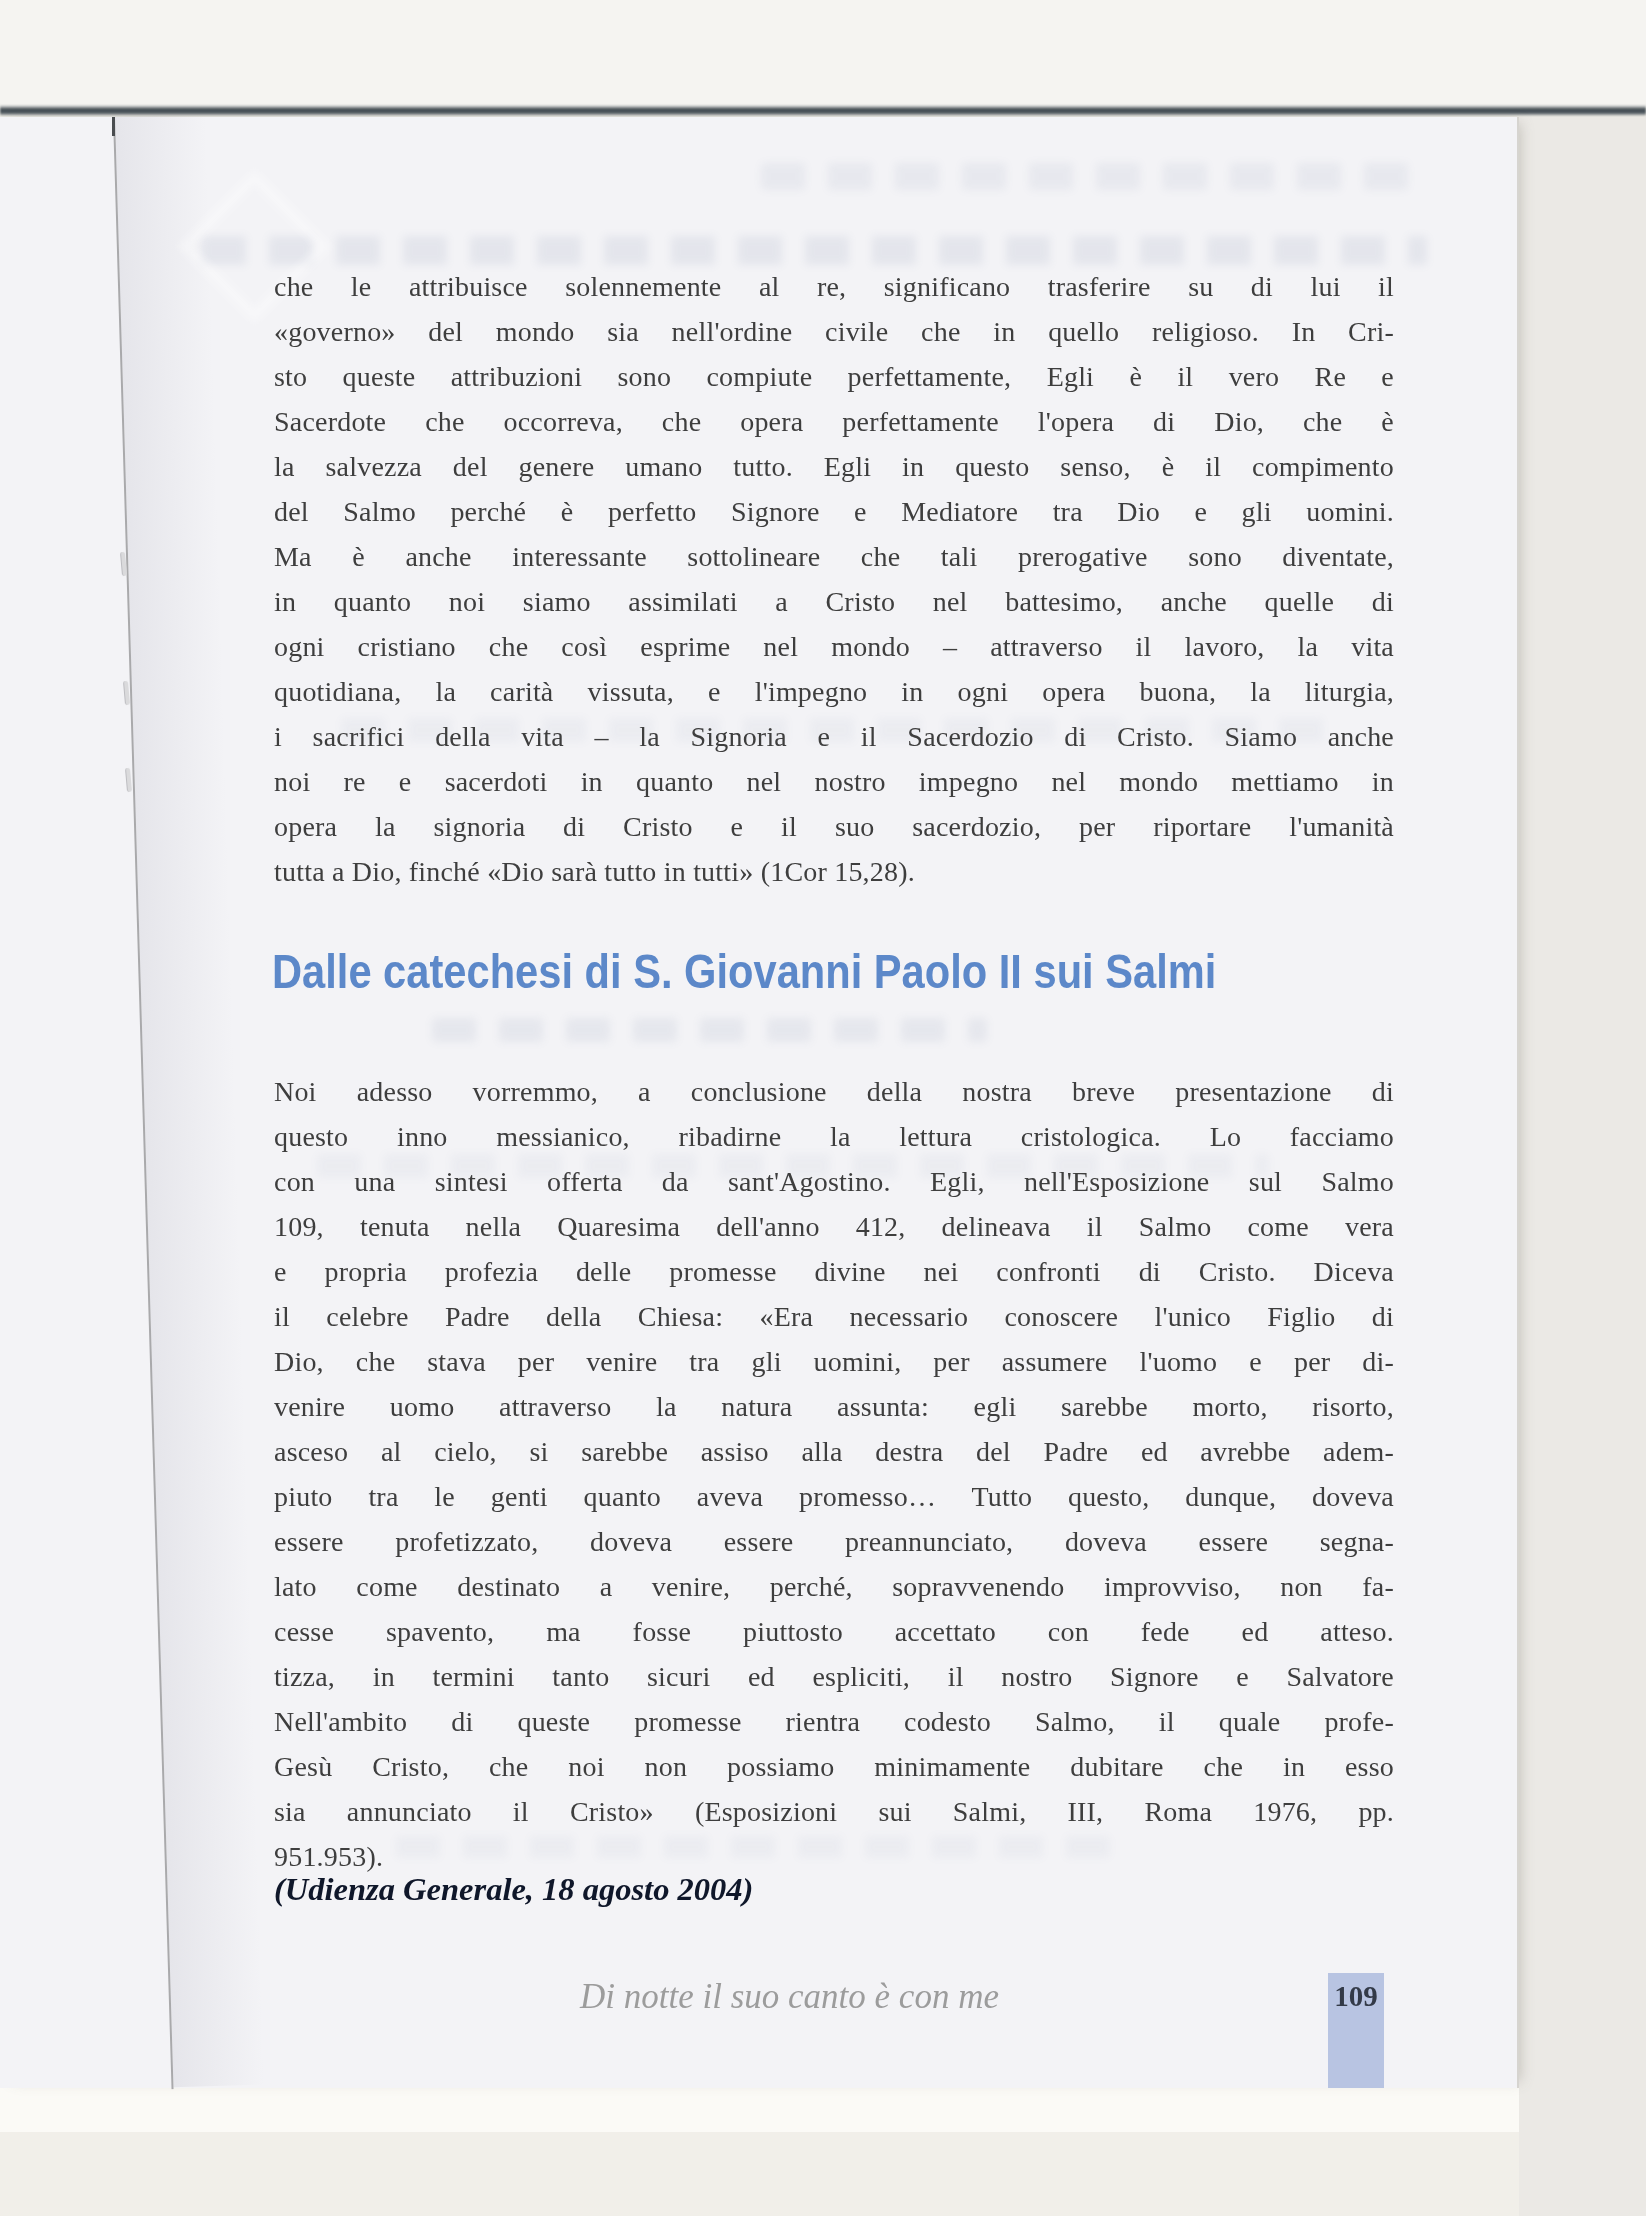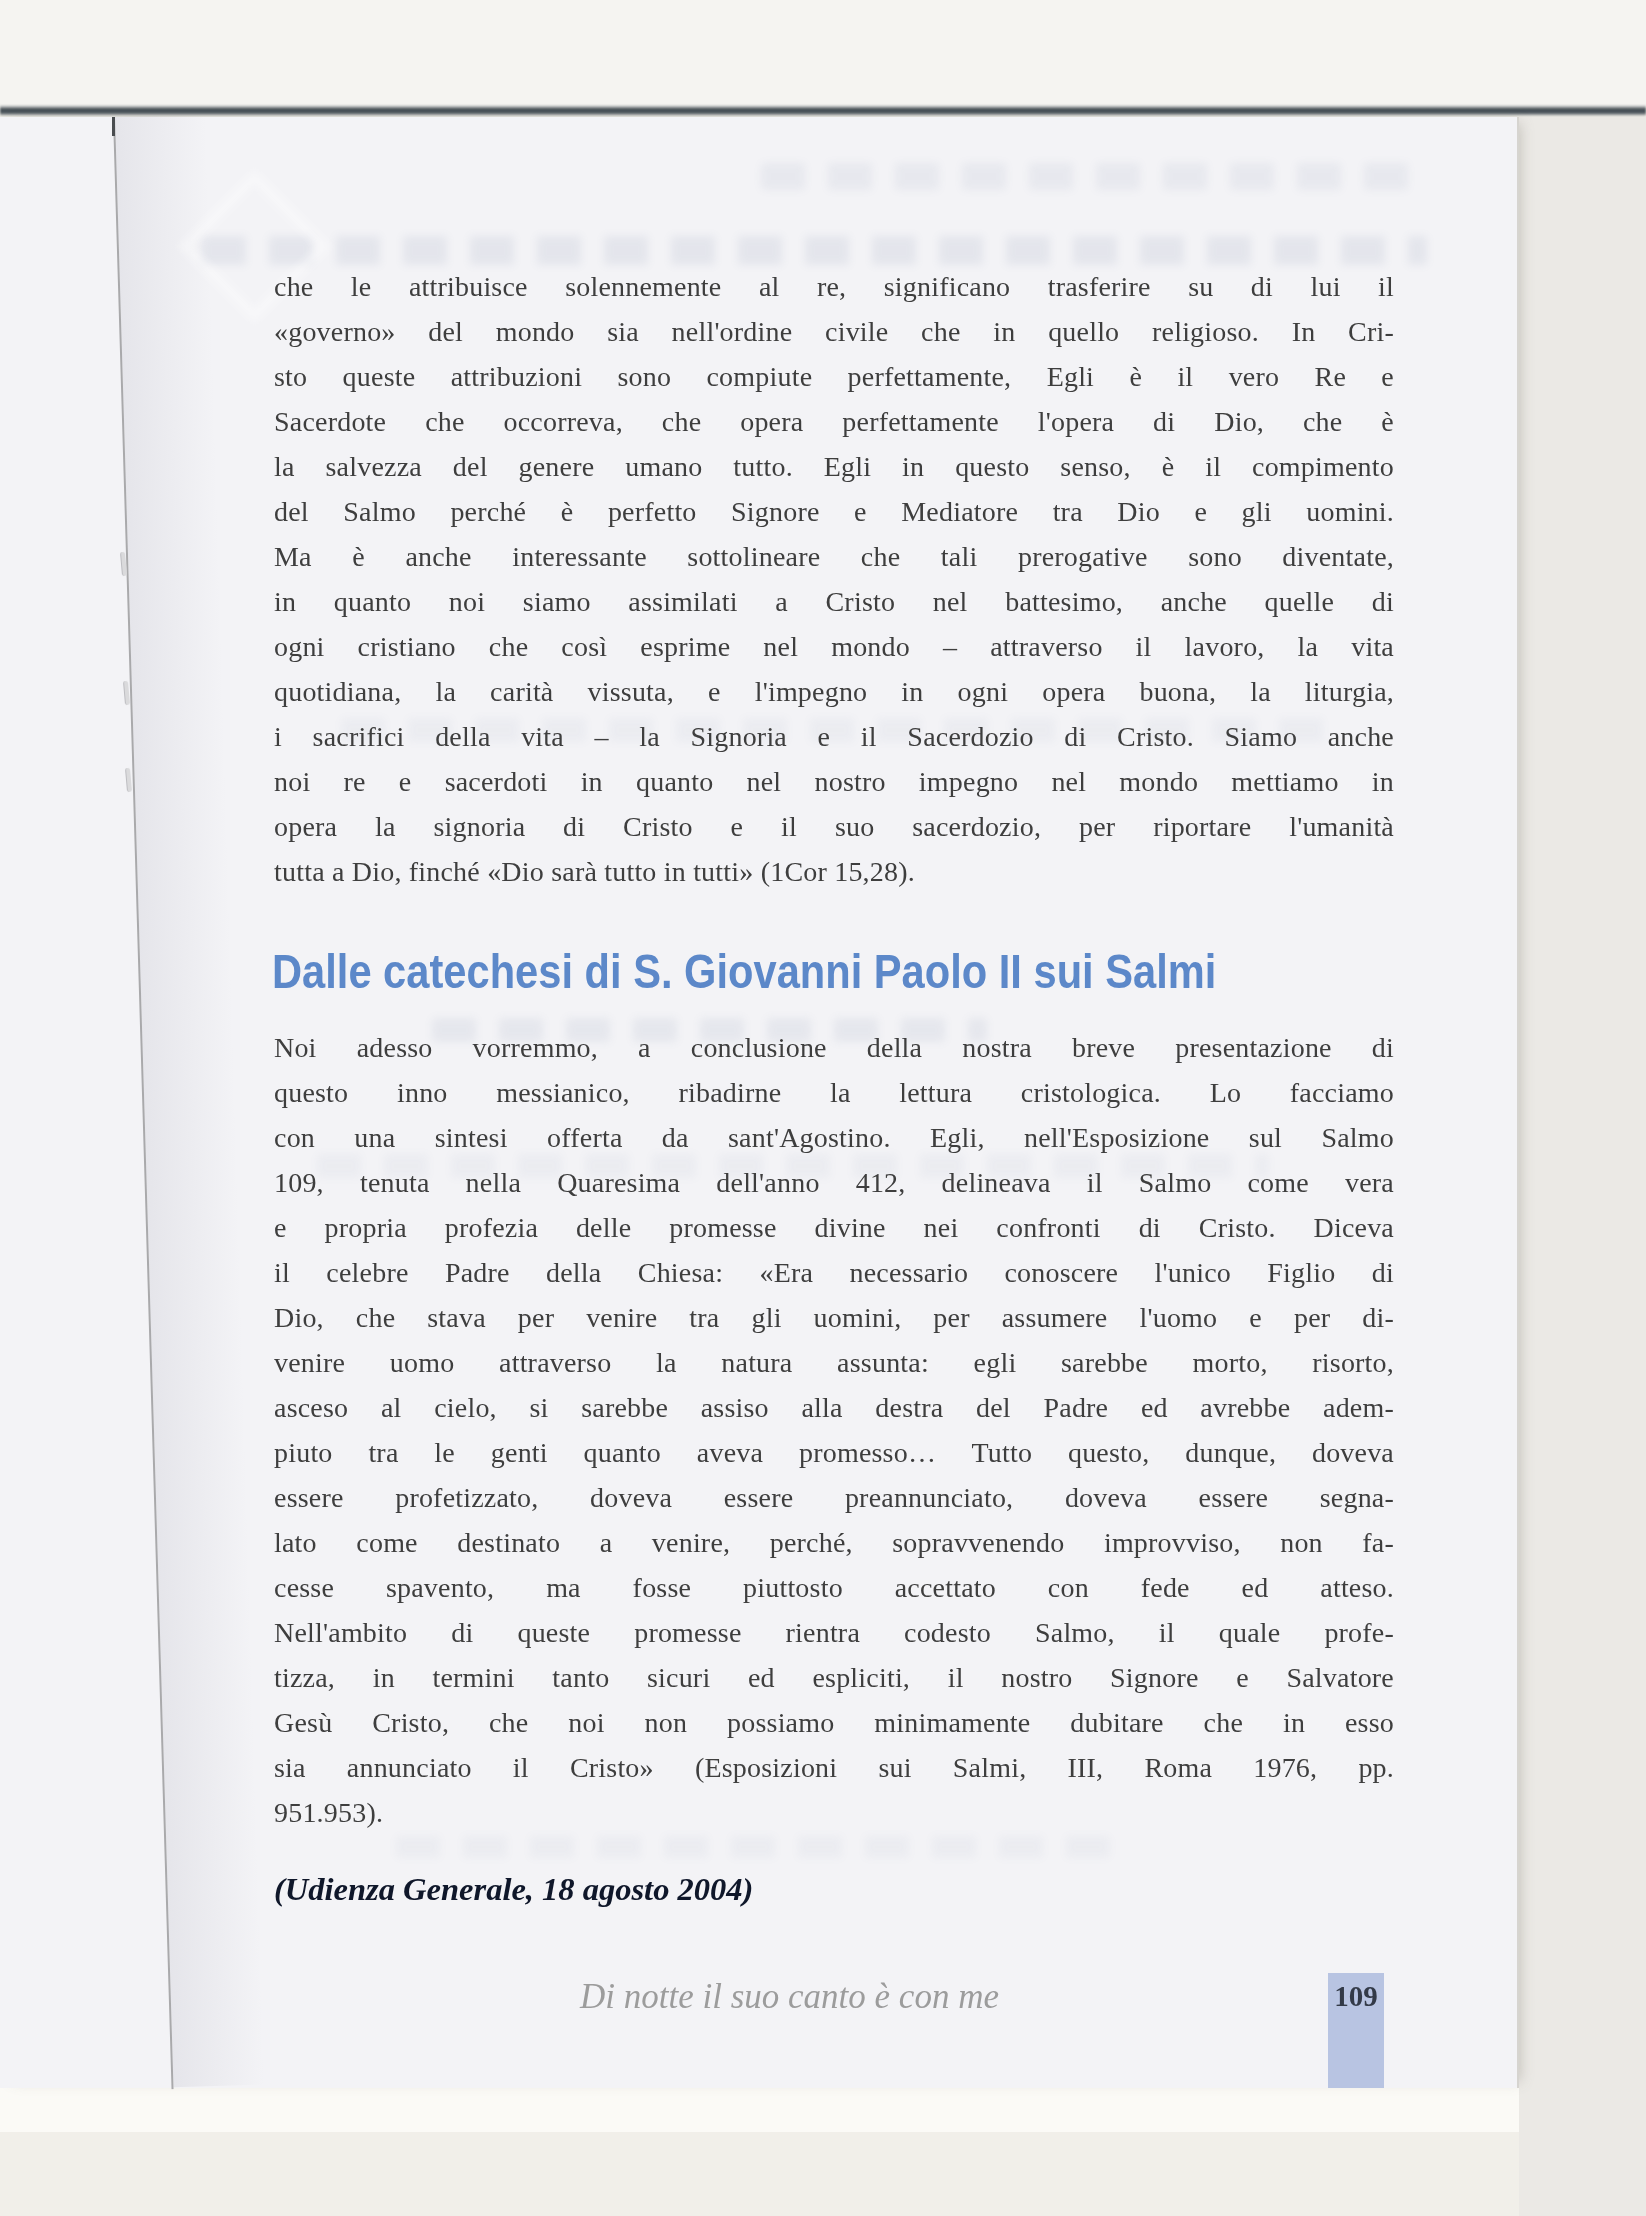--- a/index.html
+++ b/index.html
@@ -65,21 +65,21 @@
     transform:rotate(45deg); filter:blur(3.2px); opacity:0.5;
   }
 
   
   .para {
     position:absolute; left:274px; width:1120px;
     color:#3e3e3e; font-size:28px; line-height:45px;
     letter-spacing:0.2px;
   }
   .para.p1 { top:147px; }
-  .para.p2 { top:908px; }
+  .para.p2 { top:952px; }
   .tline { text-align:justify; text-align-last:justify; height:45px; }
   .tline.short { text-align-last:left; }
 
   .section-heading {
     position:absolute; left:272px; top:826px;
     font-family:"Liberation Sans","DejaVu Sans",sans-serif;
     font-weight:700; font-size:49px; line-height:56px;
     color:#5c88c9; white-space:nowrap;
     transform:scaleX(0.85); transform-origin:left top;
   }
@@ -155,22 +155,22 @@
         <div class="tline">109, tenuta nella Quaresima dell'anno 412, delineava il Salmo come vera</div>
         <div class="tline">e propria profezia delle promesse divine nei confronti di Cristo. Diceva</div>
         <div class="tline">il celebre Padre della Chiesa: «Era necessario conoscere l'unico Figlio di</div>
         <div class="tline">Dio, che stava per venire tra gli uomini, per assumere l'uomo e per di-</div>
         <div class="tline">venire uomo attraverso la natura assunta: egli sarebbe morto, risorto,</div>
         <div class="tline">asceso al cielo, si sarebbe assiso alla destra del Padre ed avrebbe adem-</div>
         <div class="tline">piuto tra le genti quanto aveva promesso… Tutto questo, dunque, doveva</div>
         <div class="tline">essere profetizzato, doveva essere preannunciato, doveva essere segna-</div>
         <div class="tline">lato come destinato a venire, perché, sopravvenendo improvviso, non fa-</div>
         <div class="tline">cesse spavento, ma fosse piuttosto accettato con fede ed atteso.</div>
+        <div class="tline">tizza, in termini tanto sicuri ed espliciti, il nostro Signore e Salvatore</div>
         <div class="tline">Nell'ambito di queste promesse rientra codesto Salmo, il quale profe-</div>
-        <div class="tline">tizza, in termini tanto sicuri ed espliciti, il nostro Signore e Salvatore</div>
         <div class="tline">Gesù Cristo, che noi non possiamo minimamente dubitare che in esso</div>
         <div class="tline">sia annunciato il Cristo» (Esposizioni sui Salmi, III, Roma 1976, pp.</div>
         <div class="tline short">951.953).</div>
       </div>
 
     <div class="citation">(Udienza Generale, 18 agosto 2004)</div>
 
     <div class="footer-motto">Di notte il suo canto è con me</div>
 
     <div class="page-number-band">

